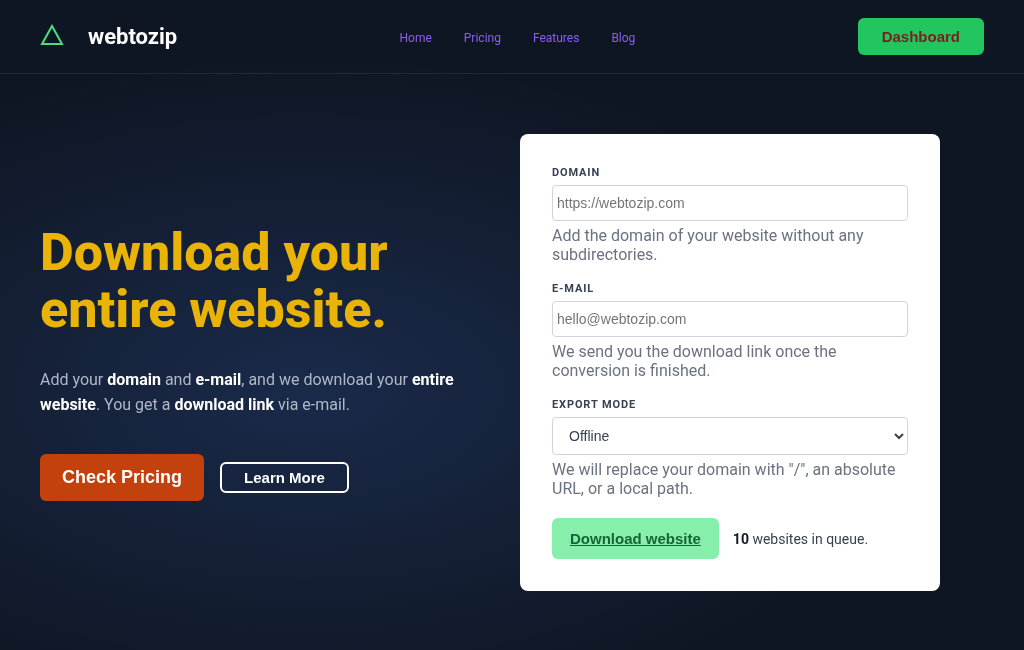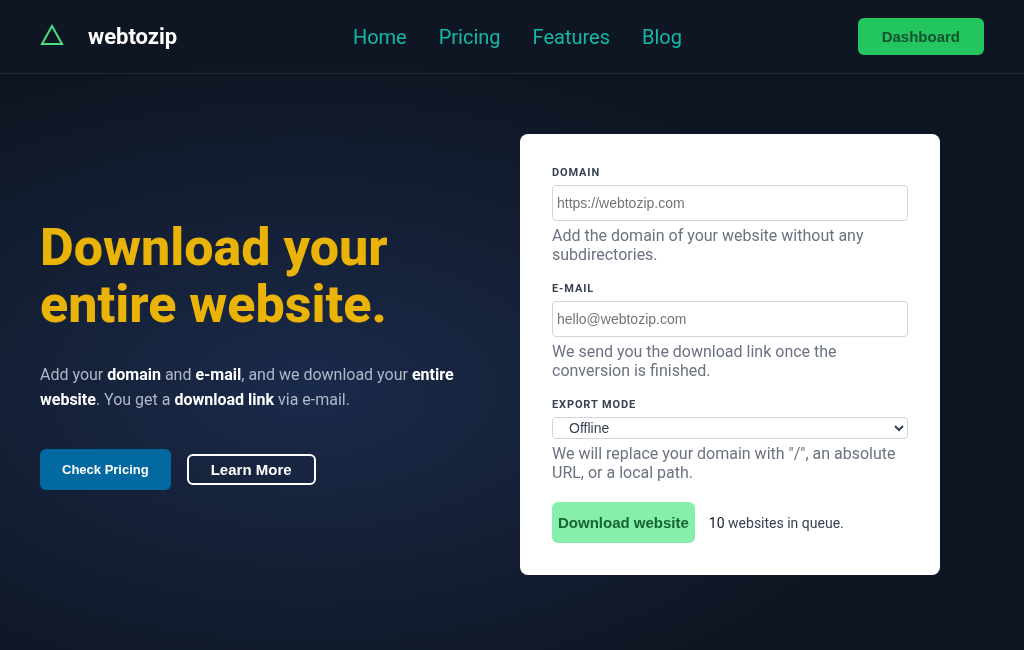--- a/index.html
+++ b/index.html
@@ -49,27 +49,27 @@
 
     .nav-links {
       display: flex;
       align-items: center;
       gap: 32px;
       list-style: none;
     }
 
     .nav-links a {
       text-decoration: none;
-      color: #14b8a6;
-      font-size: 20px;
+      color: #8b5cf6;
+      font-size: 12px;
     }
 
     .dashboard-btn {
       background: #22c55e;
-      color: #14532d;
+      color: #7f1d1d;
       border: none;
       padding: 10px 24px;
       border-radius: 6px;
       font-size: 15px;
       font-weight: 600;
       cursor: pointer;
     }
 
     
     .hero {
@@ -106,26 +106,26 @@
       font-weight: 700;
     }
 
     .hero-buttons {
       display: flex;
       gap: 16px;
       align-items: center;
     }
 
     .btn-primary {
-      background: #0369a1;
+      background: #c2410c;
       color: #fff;
       border: none;
       padding: 13px 22px;
       border-radius: 6px;
-      font-size: 13px;
+      font-size: 18px;
       font-weight: 600;
       cursor: pointer;
     }
 
     .btn-secondary {
       background: transparent;
       color: #fff;
       border: 2px solid #fff;
       padding: 5px 22px;
       border-radius: 6px;
@@ -171,54 +171,55 @@
     .form-hint {
       font-size: 16px;
       color: #6b7280;
       margin-top: 5px;
     }
 
     .form-select {
       width: 100%;
       border: 1px solid #d1d5db;
       border-radius: 4px;
-      padding: 1px 12px;
+      padding: 9px 12px;
       font-size: 14px;
       color: #374151;
       background: #fff;
       appearance: auto;
       outline: none;
     }
 
     .form-footer {
       display: flex;
       align-items: center;
       gap: 14px;
       margin-top: 20px;
     }
 
     .download-btn {
       background: #86efac;
       color: #166534;
       border: none;
-      padding: 12px 6px;
+      padding: 12px 18px;
       border-radius: 6px;
       font-size: 15px;
       font-weight: 600;
       cursor: pointer;
       white-space: nowrap;
+      text-decoration: underline;
     }
 
     .queue-text {
       font-size: 14px;
       color: #374151;
     }
 
     .queue-text strong {
-      font-weight: 400;
+      font-weight: 700;
       color: #111827;
     }
   </style>
 </head>
 <body>
 
 <div class="bg"></div>
 
 <nav class="navbar">
   <div class="logo">

